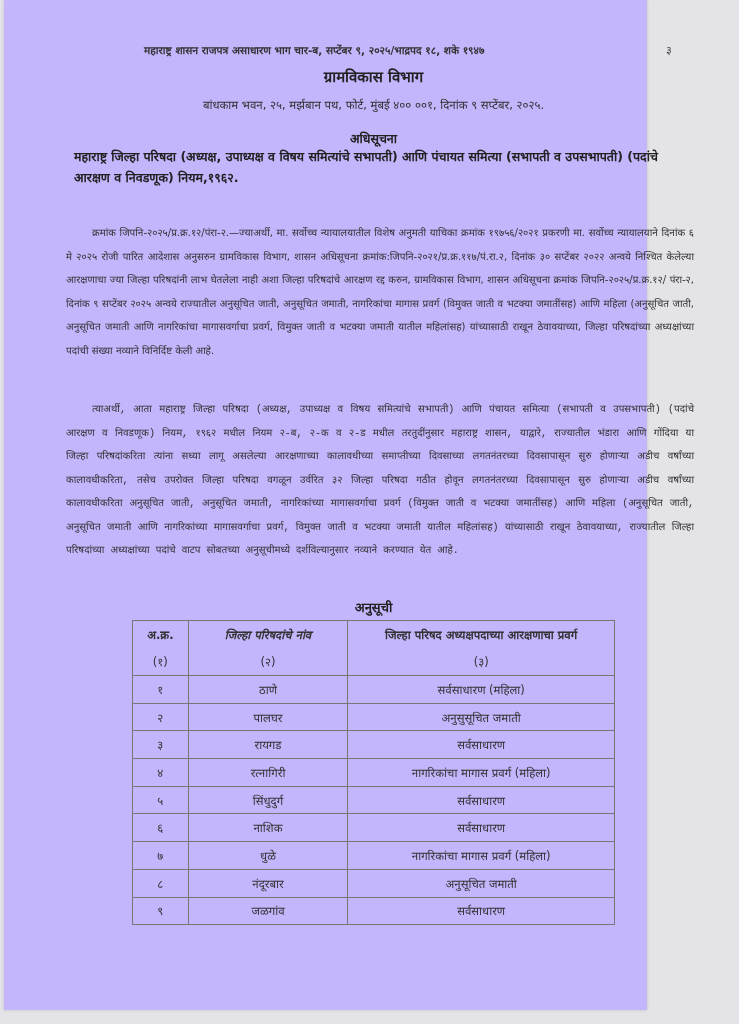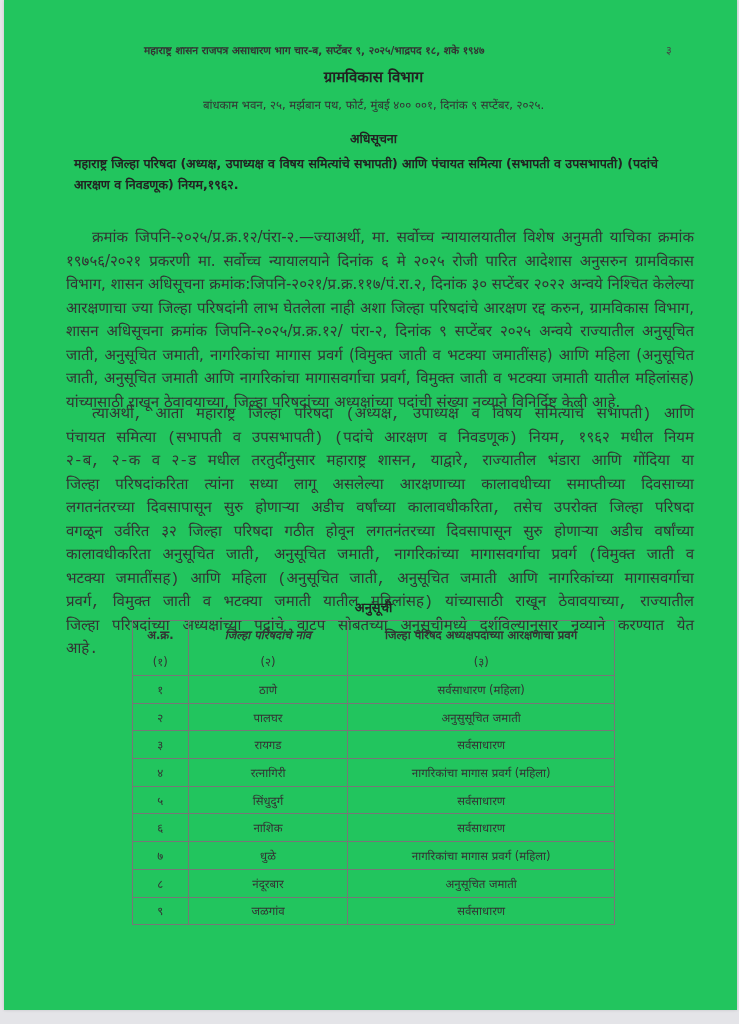--- a/index.html
+++ b/index.html
@@ -3,22 +3,22 @@
 <meta charset="utf-8">
 <style>
   html, body { margin: 0; padding: 0; }
   body {
     width: 739px; height: 1024px; overflow: hidden;
     background: #e4e4e8;
     font-family: "DejaVu Sans", "Liberation Sans", sans-serif;
     color: #2a2a2a;
   }
   .sheet {
-    position: absolute; left: 4px; top: 0; width: 733px; height: 1010px;
-    background: #22c55e;
+    position: absolute; left: 4px; top: 0; width: 643px; height: 1010px;
+    background: #c4b5fd;
     box-shadow: 0 0 3px rgba(0,0,0,0.15);
   }
   .running-head {
     position: absolute; top: 43px; left: 140px; width: 430px;
     font-size: 10.5px; font-weight: bold; color: #333; white-space: nowrap;
   }
   .page-no {
     position: absolute; top: 42px; left: 662px; font-size: 11px; color: #444;
   }
   .dept {
@@ -27,26 +27,26 @@
   }
   .address {
     position: absolute; top: 97px; left: 0; width: 739px; text-align: center;
     font-size: 11.5px; color: #333;
   }
   .notif-title {
     position: absolute; top: 130px; left: 0; width: 739px; text-align: center;
     font-size: 12.5px; font-weight: bold; color: #222;
   }
   .rules-title {
-    position: absolute; top: 153px; left: 70px; width: 620px;
+    position: absolute; top: 146px; left: 70px; width: 620px;
     font-size: 12.5px; font-weight: bold; line-height: 21px; color: #222;
   }
   .para {
     position: absolute; left: 62px; width: 628px;
-    font-size: 15px; line-height: 23.5px; color: #333;
+    font-size: 10px; line-height: 23.5px; color: #333;
     text-align: justify; text-indent: 26px;
   }
   .para1 { top: 211px; }
   .para2 { top: 388px; font-family: Liberation Mono, monospace; }
   .schedule-title {
     position: absolute; top: 598px; left: 0; width: 739px; text-align: center;
     font-size: 13px; font-weight: bold; color: #222;
   }
   table.sched {
     position: absolute; top: 620px; left: 128px; width: 483px;

